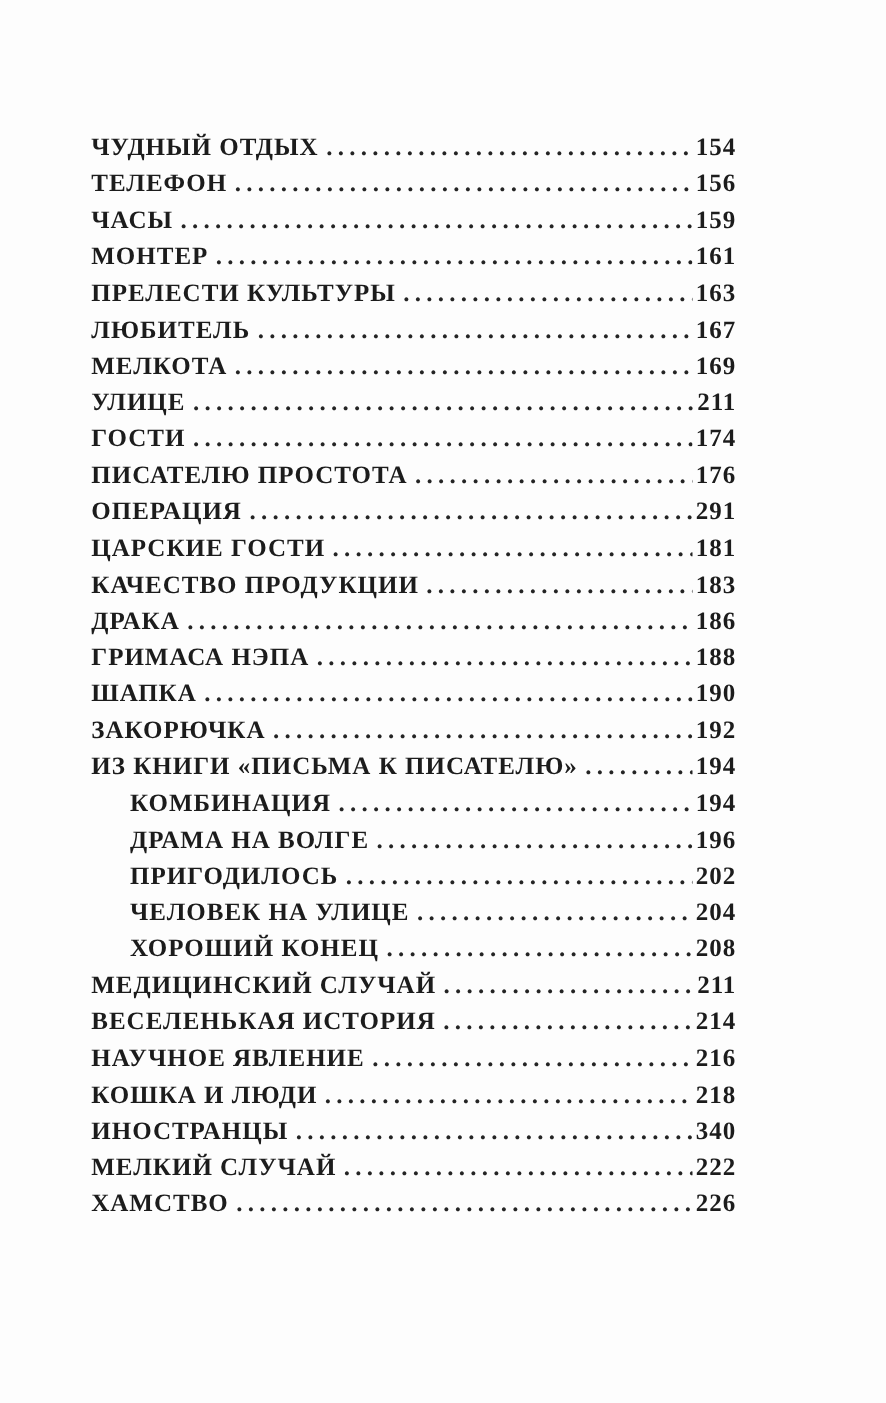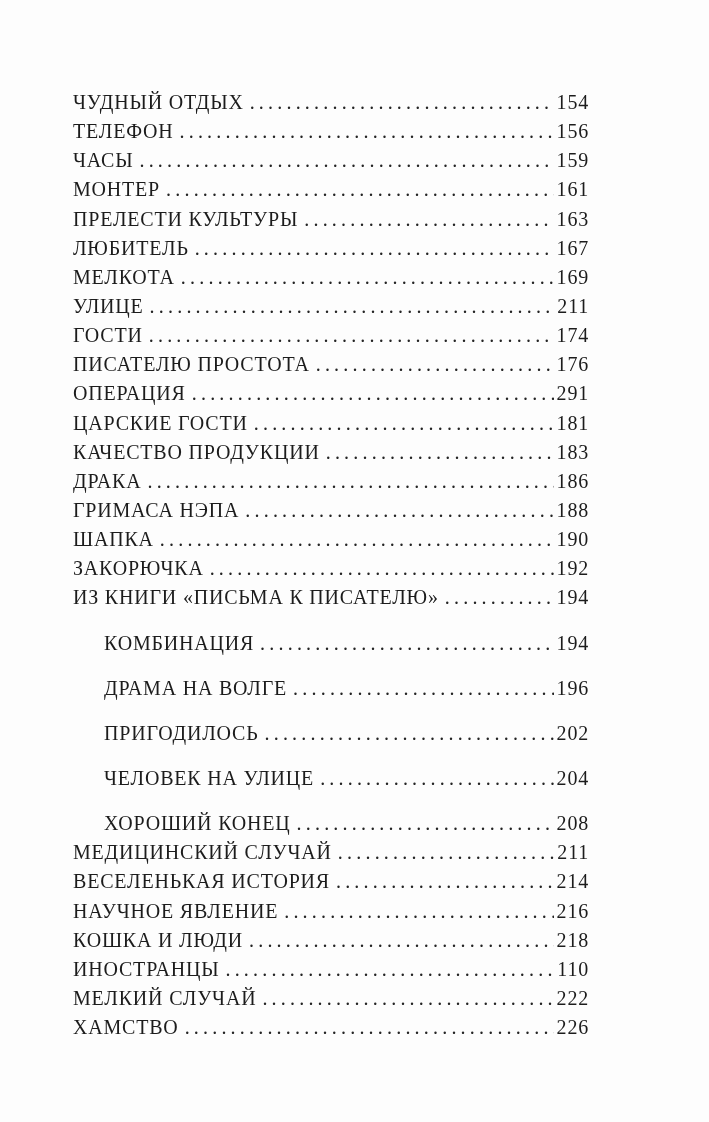--- a/index.html
+++ b/index.html
@@ -11,38 +11,38 @@
     position: relative;
     width: 709px;
     height: 1122px;
     background: #fdfdfd;
     overflow: hidden;
     font-family: "Liberation Serif", "DejaVu Serif", serif;
   }
   .toc {
     position: absolute;
     left: 73px;
-    top: 88px;
+    top: 104px;
     width: 516px;
     display: flex;
     flex-direction: column;
+    font-weight: bold;
   }
   .row {
     display: flex;
     align-items: baseline;
     height: 29.15px;
     line-height: 29.15px;
     font-size: 20px;
     letter-spacing: 0.8px;
     color: #1c1c1c;
     white-space: nowrap;
   }
   .row.indent {
     padding-left: 31px;
-    margin-top: 16px;
   }
   .title {
     flex: 0 0 auto;
   }
   .dots {
     flex: 1 1 auto;
     overflow: hidden;
     margin: 0 3px 0 6px;
     white-space: nowrap;
   }
@@ -219,21 +219,21 @@
 
   <div class="row">
     <span class="title">КОШКА И ЛЮДИ</span>
     <span class="dots"></span>
     <span class="num">218</span>
   </div>
 
   <div class="row">
     <span class="title">ИНОСТРАНЦЫ</span>
     <span class="dots"></span>
-    <span class="num">110</span>
+    <span class="num">340</span>
   </div>
 
   <div class="row">
     <span class="title">МЕЛКИЙ СЛУЧАЙ</span>
     <span class="dots"></span>
     <span class="num">222</span>
   </div>
 
   <div class="row">
     <span class="title">ХАМСТВО</span>

